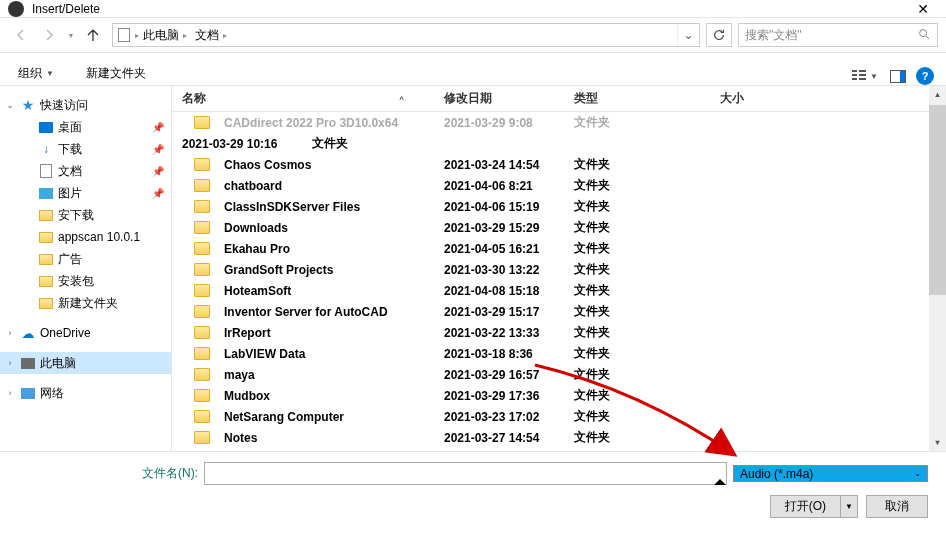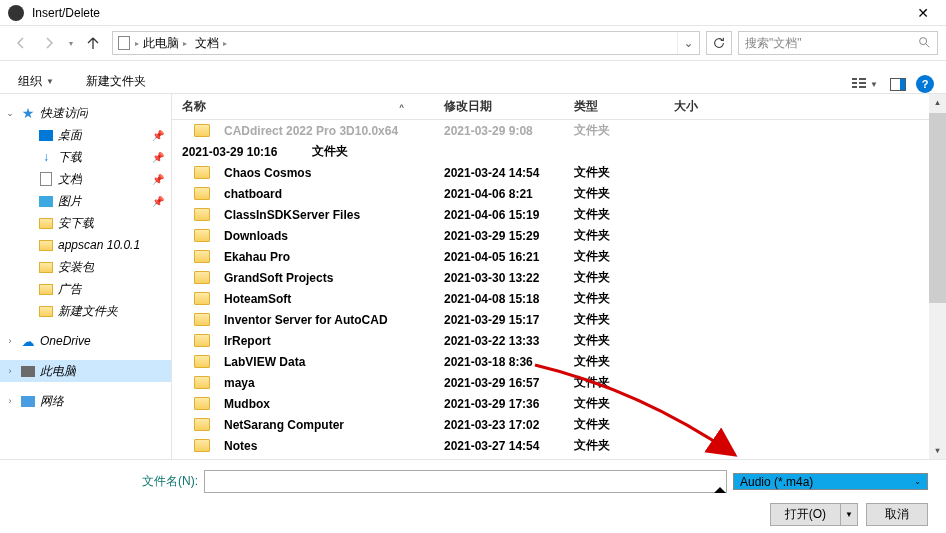--- a/index.html
+++ b/index.html
@@ -1,18 +1,18 @@
 <!DOCTYPE html>
 <html><head>
 <meta charset="utf-8">
 <style>
 * { margin: 0; padding: 0; box-sizing: border-box; font-family: "Segoe UI", "Microsoft YaHei", sans-serif; font-size: 12px; }
 body { background: #fff; width: 946px; height: 533px; overflow: hidden; position: relative; }
 
-.titlebar { height: 26px; background: #fff; border-bottom: 1px solid #e5e5e5; display: flex; align-items: center; padding-left: 8px; }
+.titlebar { height: 18px; background: #fff; border-bottom: 1px solid #e5e5e5; display: flex; align-items: center; padding-left: 8px; }
 .titlebar .app-icon { width: 16px; height: 16px; background: #333; border-radius: 50%; margin-right: 8px; }
 .titlebar .title { flex: 1; font-size: 12px; color: #000; }
 .titlebar .close { width: 46px; height: 31px; display: flex; align-items: center; justify-content: center; font-size: 14px; }
 
 .navbar { height: 34px; display: flex; align-items: center; padding: 0 8px; gap: 2px; }
 .nav-btn { width: 26px; height: 26px; display: flex; align-items: center; justify-content: center; color: #888; }
 .nav-btn.enabled { color: #333; }
 .nav-dd { width: 14px; display: flex; align-items: center; justify-content: center; color: #888; font-size: 8px; }
 .addr-wrap { flex: 1; display: flex; align-items: center; border: 1px solid #ccc; height: 24px; margin: 0 4px; background: #fff; }
 .addr-icon { width: 22px; display: flex; align-items: center; justify-content: center; }
@@ -29,31 +29,31 @@
 .toolbar-right { margin-left: auto; display: flex; align-items: center; gap: 8px; }
 .view-btn { display: flex; align-items: center; gap: 3px; padding: 2px; }
 .help-icon { width: 18px; height: 18px; border-radius: 50%; background: #0078d7; color: #fff; display: flex; align-items: center; justify-content: center; font-size: 11px; font-weight: bold; }
 
 .main { display: flex; height: 365px; position: relative; }
 .sidebar { width: 172px; border-right: 1px solid #e5e5e5; padding-top: 8px; overflow: hidden; }
 .tree-item { display: flex; align-items: center; height: 22px; padding-left: 4px; gap: 4px; color: #000; }
 .tree-item.selected { background: #cce8ff; }
 .tree-chev { width: 12px; font-size: 9px; color: #666; text-align: center; }
 .tree-icon { width: 16px; height: 16px; display: flex; align-items: center; justify-content: center; }
-.tree-label { white-space: nowrap; overflow: hidden; font-style: italic; }
+.tree-label { white-space: nowrap; overflow: hidden; }
 .pin { margin-left: auto; margin-right: 6px; color: #888; font-size: 10px; }
 .tree-sub { padding-left: 18px; }
 
 .file-area { flex: 1; display: flex; flex-direction: column; overflow: hidden; position: relative; font-weight: bold; }
 .col-headers { display: flex; height: 26px; border-bottom: 1px solid #e5e5e5; align-items: center; color: #333; }
 .col { padding-left: 10px; display: flex; align-items: center; gap: 6px; }
 .col.name { width: 262px; }
 .col.date { width: 130px; }
 .col.type { width: 100px; }
-.col.size { width: 80px; }
+.col.size { width: 80px; justify-content: flex-end; }
 .sort-ind { font-size: 8px; color: #555; }
 .file-list { flex: 1; overflow: hidden; }
 .file-row { display: flex; height: 21px; align-items: center; }
 .file-row.dim { color: #aaa; }
 .file-row .fname { width: 262px; padding-left: 22px; display: flex; align-items: center; gap: 14px; overflow: hidden; }
 .file-row .fdate { width: 130px; padding-left: 10px; }
 .file-row .ftype { width: 100px; padding-left: 10px; }
 .folder-icon { width: 16px; height: 13px; background: linear-gradient(#ffe9a6, #f8d060); border: 1px solid #e0b030; border-radius: 1px; position: relative; flex-shrink: 0; }
 
 .scrollbar { position: absolute; right: 0; top: 0; width: 17px; height: 100%; background: #f0f0f0; display: flex; flex-direction: column; }
@@ -225,28 +225,28 @@
           <span class="tree-icon">
             <span class="folder-mini"></span>
           </span>
         <span class="tree-label">appscan 10.0.1</span>
       </div>
       <div class="tree-item">
         <span class="tree-chev"></span>
           <span class="tree-icon">
             <span class="folder-mini"></span>
           </span>
+        <span class="tree-label">广告</span>
+      </div>
+      <div class="tree-item">
+        <span class="tree-chev"></span>
+          <span class="tree-icon">
+            <span class="folder-mini"></span>
+          </span>
         <span class="tree-label">安装包</span>
-      </div>
-      <div class="tree-item">
-        <span class="tree-chev"></span>
-          <span class="tree-icon">
-            <span class="folder-mini"></span>
-          </span>
-        <span class="tree-label">广告</span>
       </div>
       <div class="tree-item">
         <span class="tree-chev"></span>
           <span class="tree-icon">
             <span class="folder-mini"></span>
           </span>
         <span class="tree-label">新建文件夹</span>
       </div>
     </div>
     <div style="height:8px"></div>

